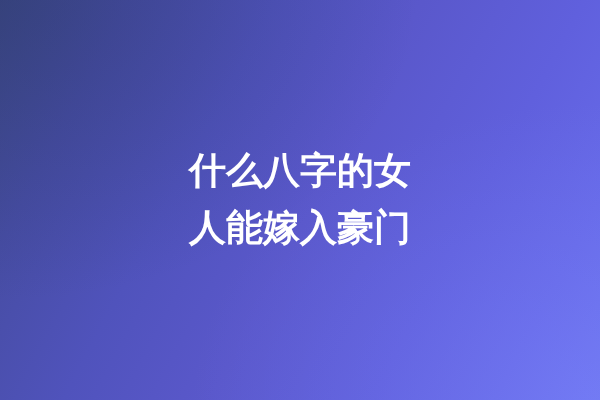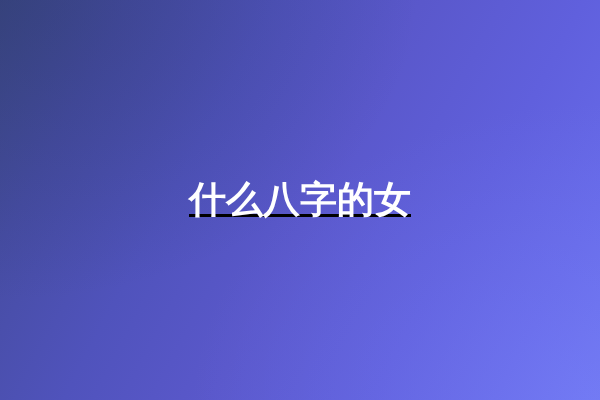--- a/index.html
+++ b/index.html
@@ -29,21 +29,20 @@
     background-image: linear-gradient(
         118deg,
         #3e4a87 0%,
         #474da4 16%,
         #5053bc 34%,
         #5a58cb 52%,
         #6060dd 72%,
         #6669e8 87%,
         #6c73f0 100%
     );
-    text-decoration: underline;
   }
 
   
   .banner::after {
     content: "";
     position: absolute;
     inset: 0;
     pointer-events: none;
     background-image:
       radial-gradient(120% 130% at 0% 0%, rgba(40, 52, 105, 0.38) 0%, rgba(40, 52, 105, 0.0) 58%),
@@ -72,15 +71,16 @@
     display: block;
   }
 </style>
 </head>
 <body>
 
 <div class="banner">
 
   <div class="headline">
     <span class="line">什么八字的女</span>
+    <span class="line">人能嫁入豪门</span>
   </div>
 
 </div>
 
 </body></html>

